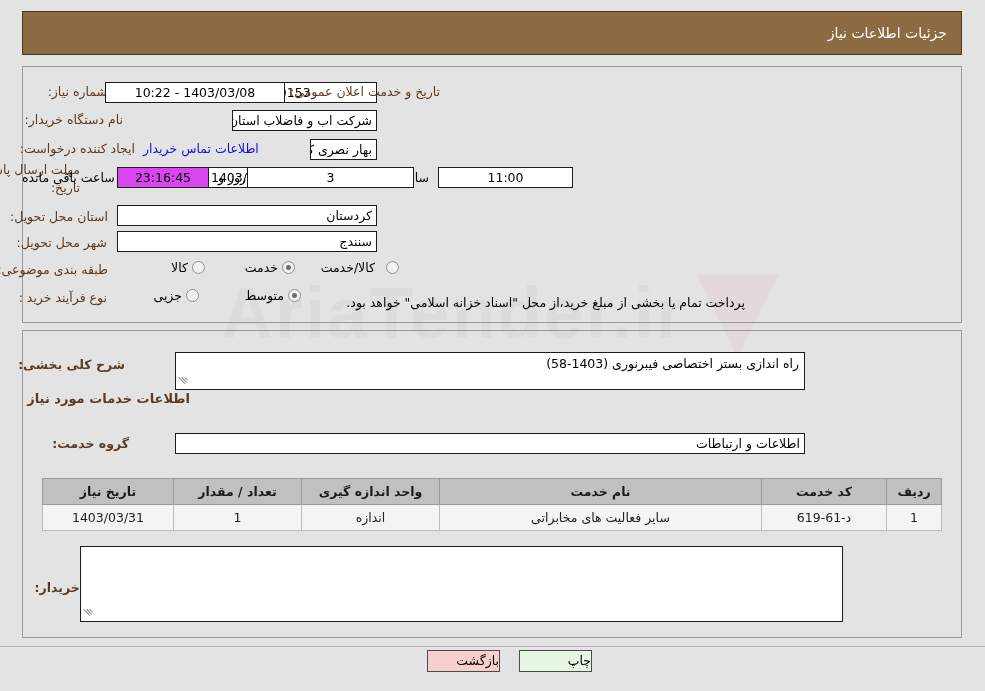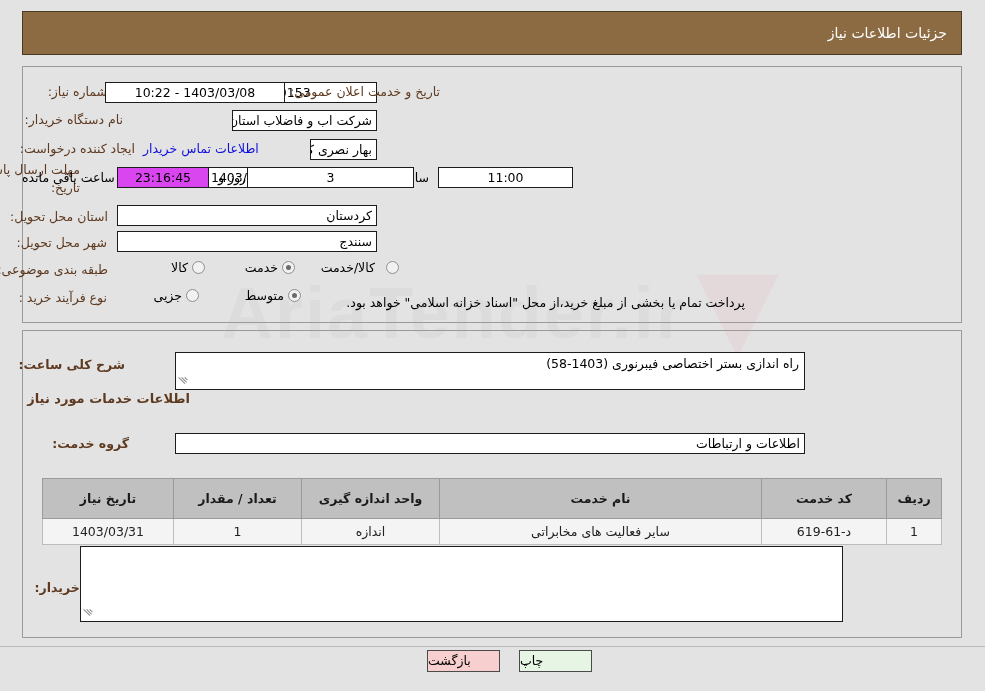--- a/index.html
+++ b/index.html
@@ -197,21 +197,21 @@
     z-index: 3;
     background: #fff;
   }
   .data-table th {
     background: #c0c0c0;
     border: 1px solid #9a9a9a;
     font-size: 12.5px;
     font-weight: bold;
     color: #1a1a1a;
     height: 25px;
-    padding: 7px 6px;
+    padding: 0 6px;
     text-align: center;
     white-space: nowrap;
   }
   .data-table td {
     background: #f4f4f4;
     border: 1px solid #bdbdbd;
     font-size: 12.5px;
     color: #222;
     height: 25px;
     padding: 0 9px;
@@ -222,21 +222,21 @@
   
   .btn {
     position: absolute;
     box-sizing: border-box;
     border: 1px solid #4a4a4a;
     font-size: 12.5px;
     font-family: "DejaVu Sans", "Liberation Sans", sans-serif;
     color: #000;
     height: 22px;
     line-height: 20px;
-    text-align: left;
+    text-align: right;
     cursor: pointer;
     z-index: 3;
     padding: 0;
   }
   .btn-back  { background: #f8cfcf; }
   .btn-print { background: #e6f5e4; }
 
   .divider {
     position: absolute;
     background: #b9b9b9;
@@ -310,21 +310,21 @@
   <span class="radio-label">جزیی</span>
 </div>
 <div class="radio-row" style="right:684px; top:288px;">
   <span class="radio on"></span>
   <span class="radio-label">متوسط</span>
 </div>
 <span class="plain abs" style="right:240px; top:295px; font-size:12.5px;">پرداخت تمام یا بخشی از مبلغ خرید،از محل "اسناد خزانه اسلامی" خواهد بود.</span>
 
 <div class="panel" id="panel-mid"></div>
 
-<span class="lbl lbl-bold abs" style="right:860px; top:357px;">شرح کلی ساعت:</span>
+<span class="lbl lbl-bold abs" style="right:860px; top:357px;">شرح کلی بخشی:</span>
 <div class="tabox" style="right:180px; left:175px; top:352px; height:38px;">
   <div class="content">راه اندازی بستر اختصاصی فیبرنوری (1403-58)</div>
   <span class="grip">
       <i></i>
       <i></i>
       <i></i>
     </span>
 </div>
 
 <span class="lbl lbl-bold abs" style="right:795px; top:391px; font-size:13px;">اطلاعات خدمات مورد نیاز</span>

